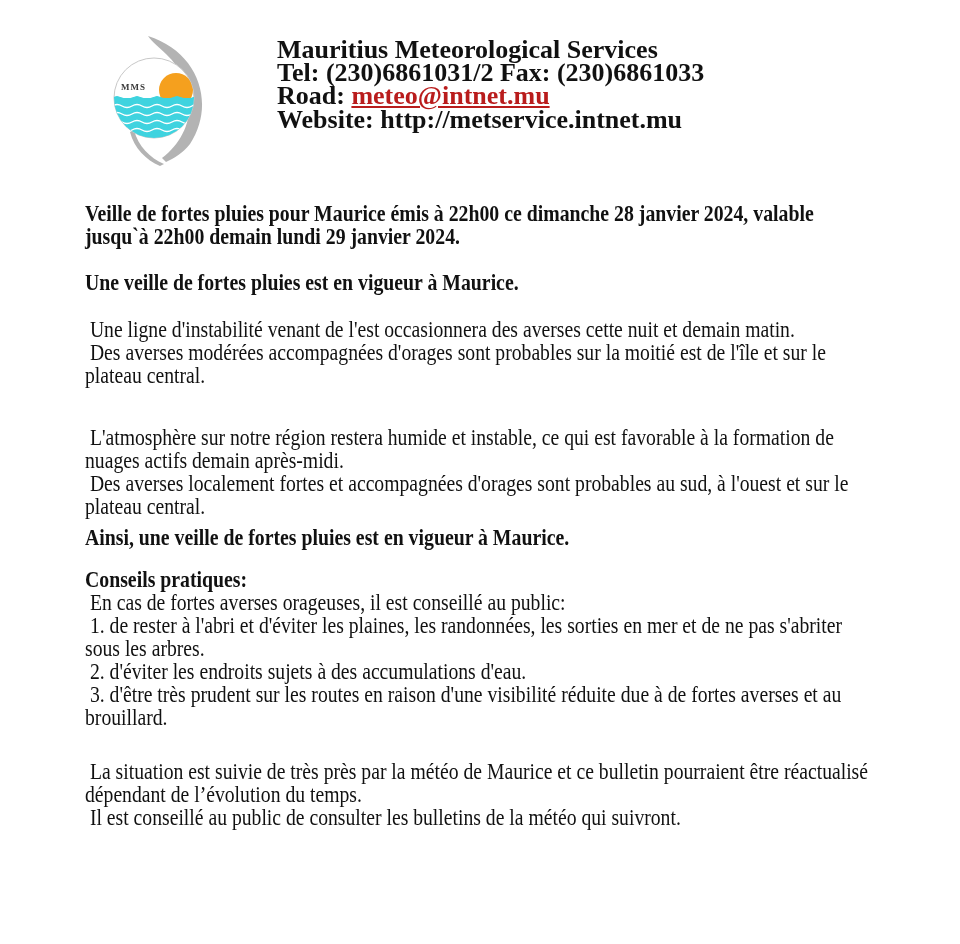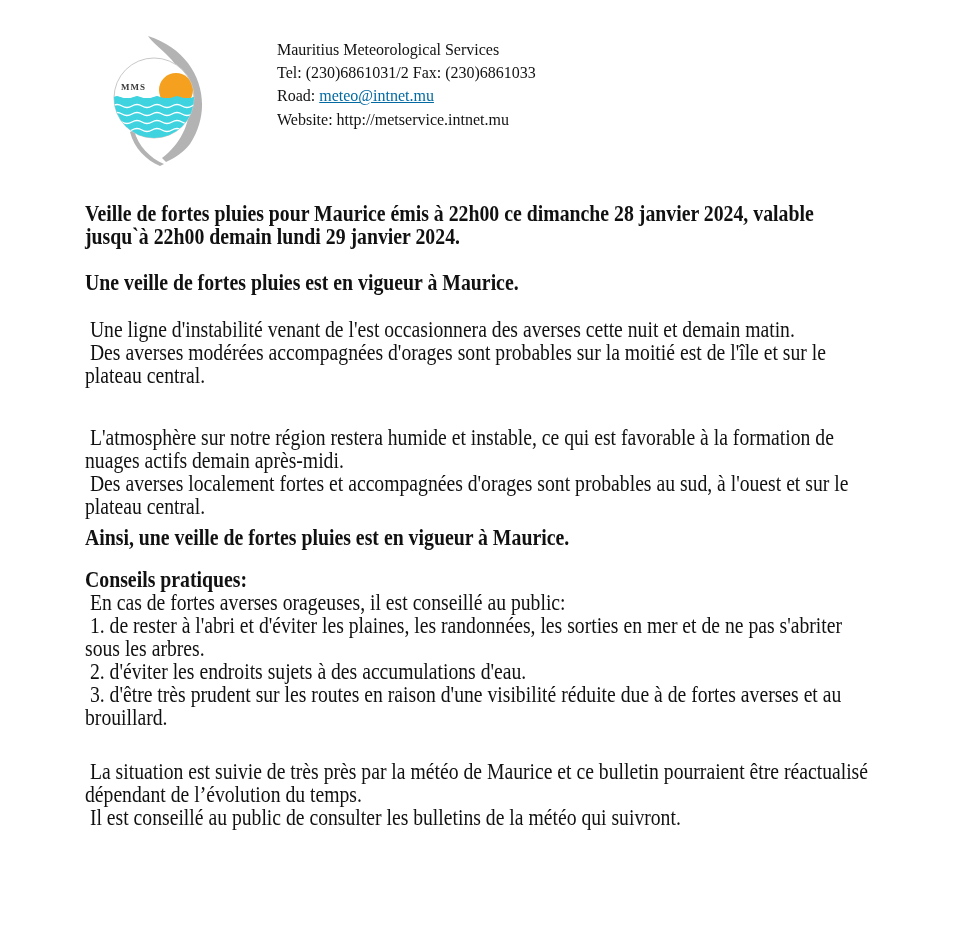--- a/index.html
+++ b/index.html
@@ -19,26 +19,27 @@
       position: absolute;
       left: 104px;
       top: 34px;
       width: 110px;
       height: 132px;
     }
     .header {
       position: absolute;
       left: 277px;
       top: 38px;
-      font-size: 16px;
+      font-size: 26px;
       line-height: 23.2px;
+      font-weight: bold;
     }
     .header div { white-space: nowrap; }
     .header a {
-      color: #0369a1;
+      color: #b91c1c;
       text-decoration: underline;
     }
     .body-block {
       position: absolute;
       left: 85px;
       font-size: 23px;
       line-height: 23px;
       white-space: nowrap;
     }
     .line {

